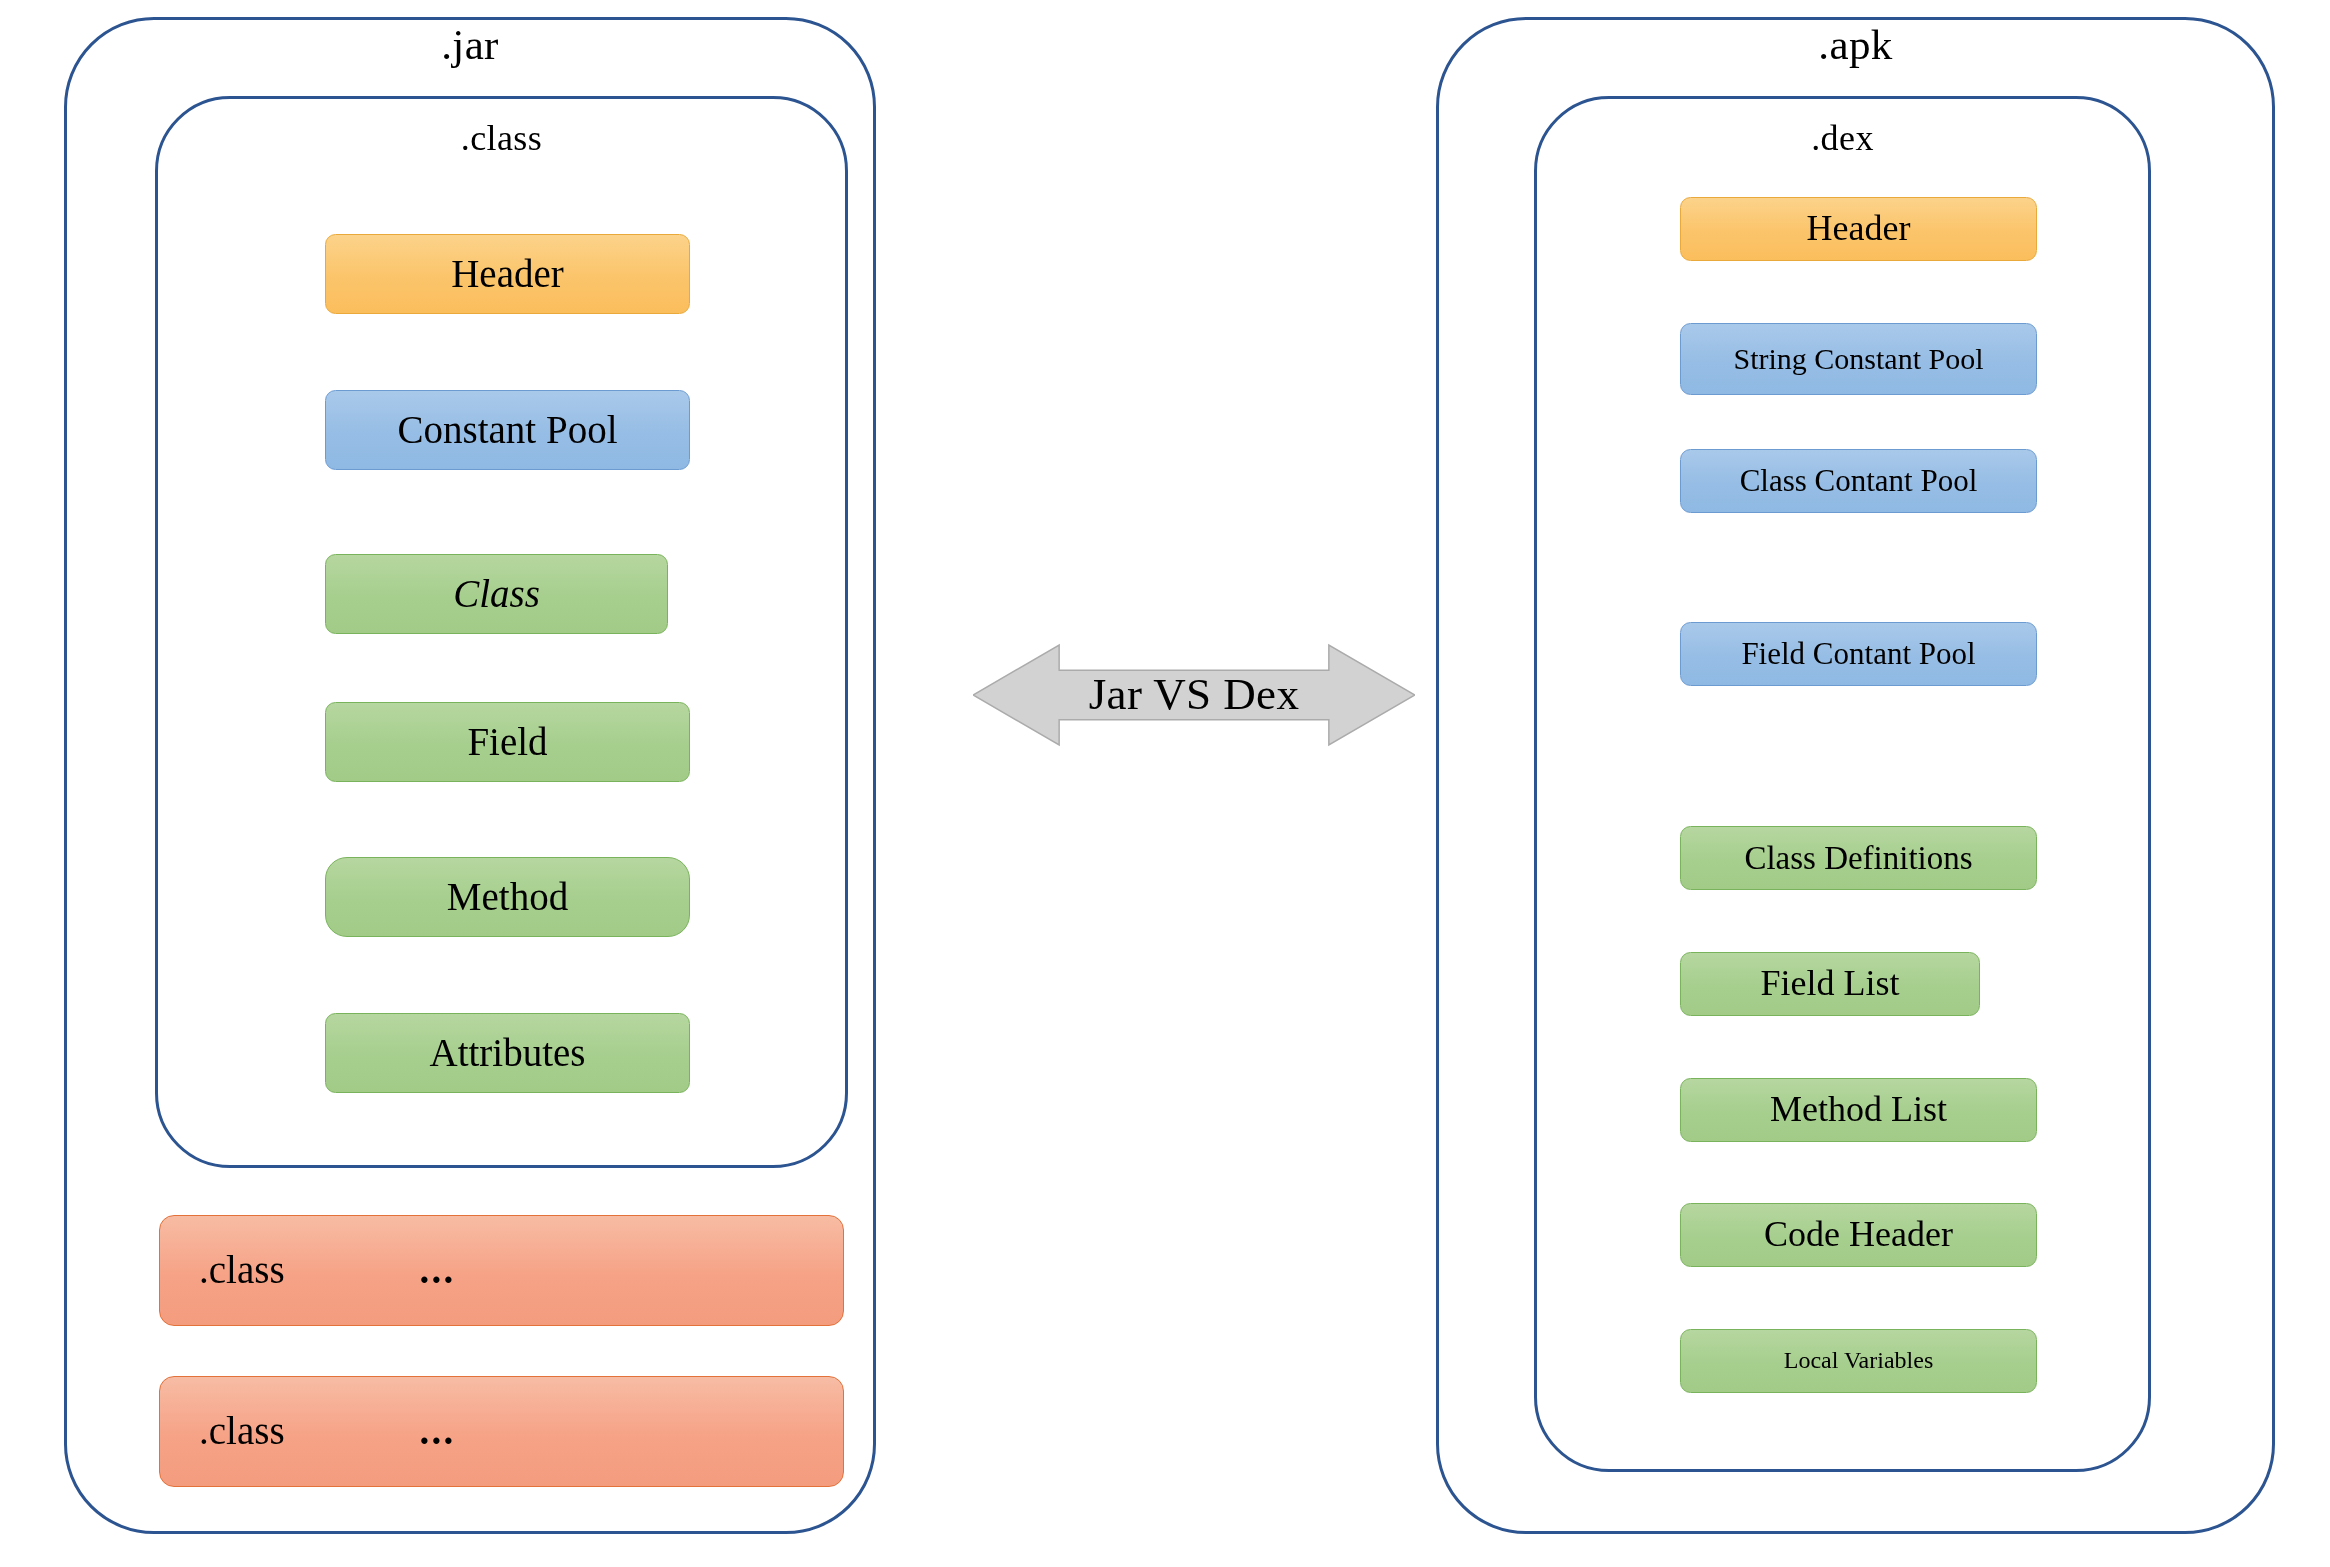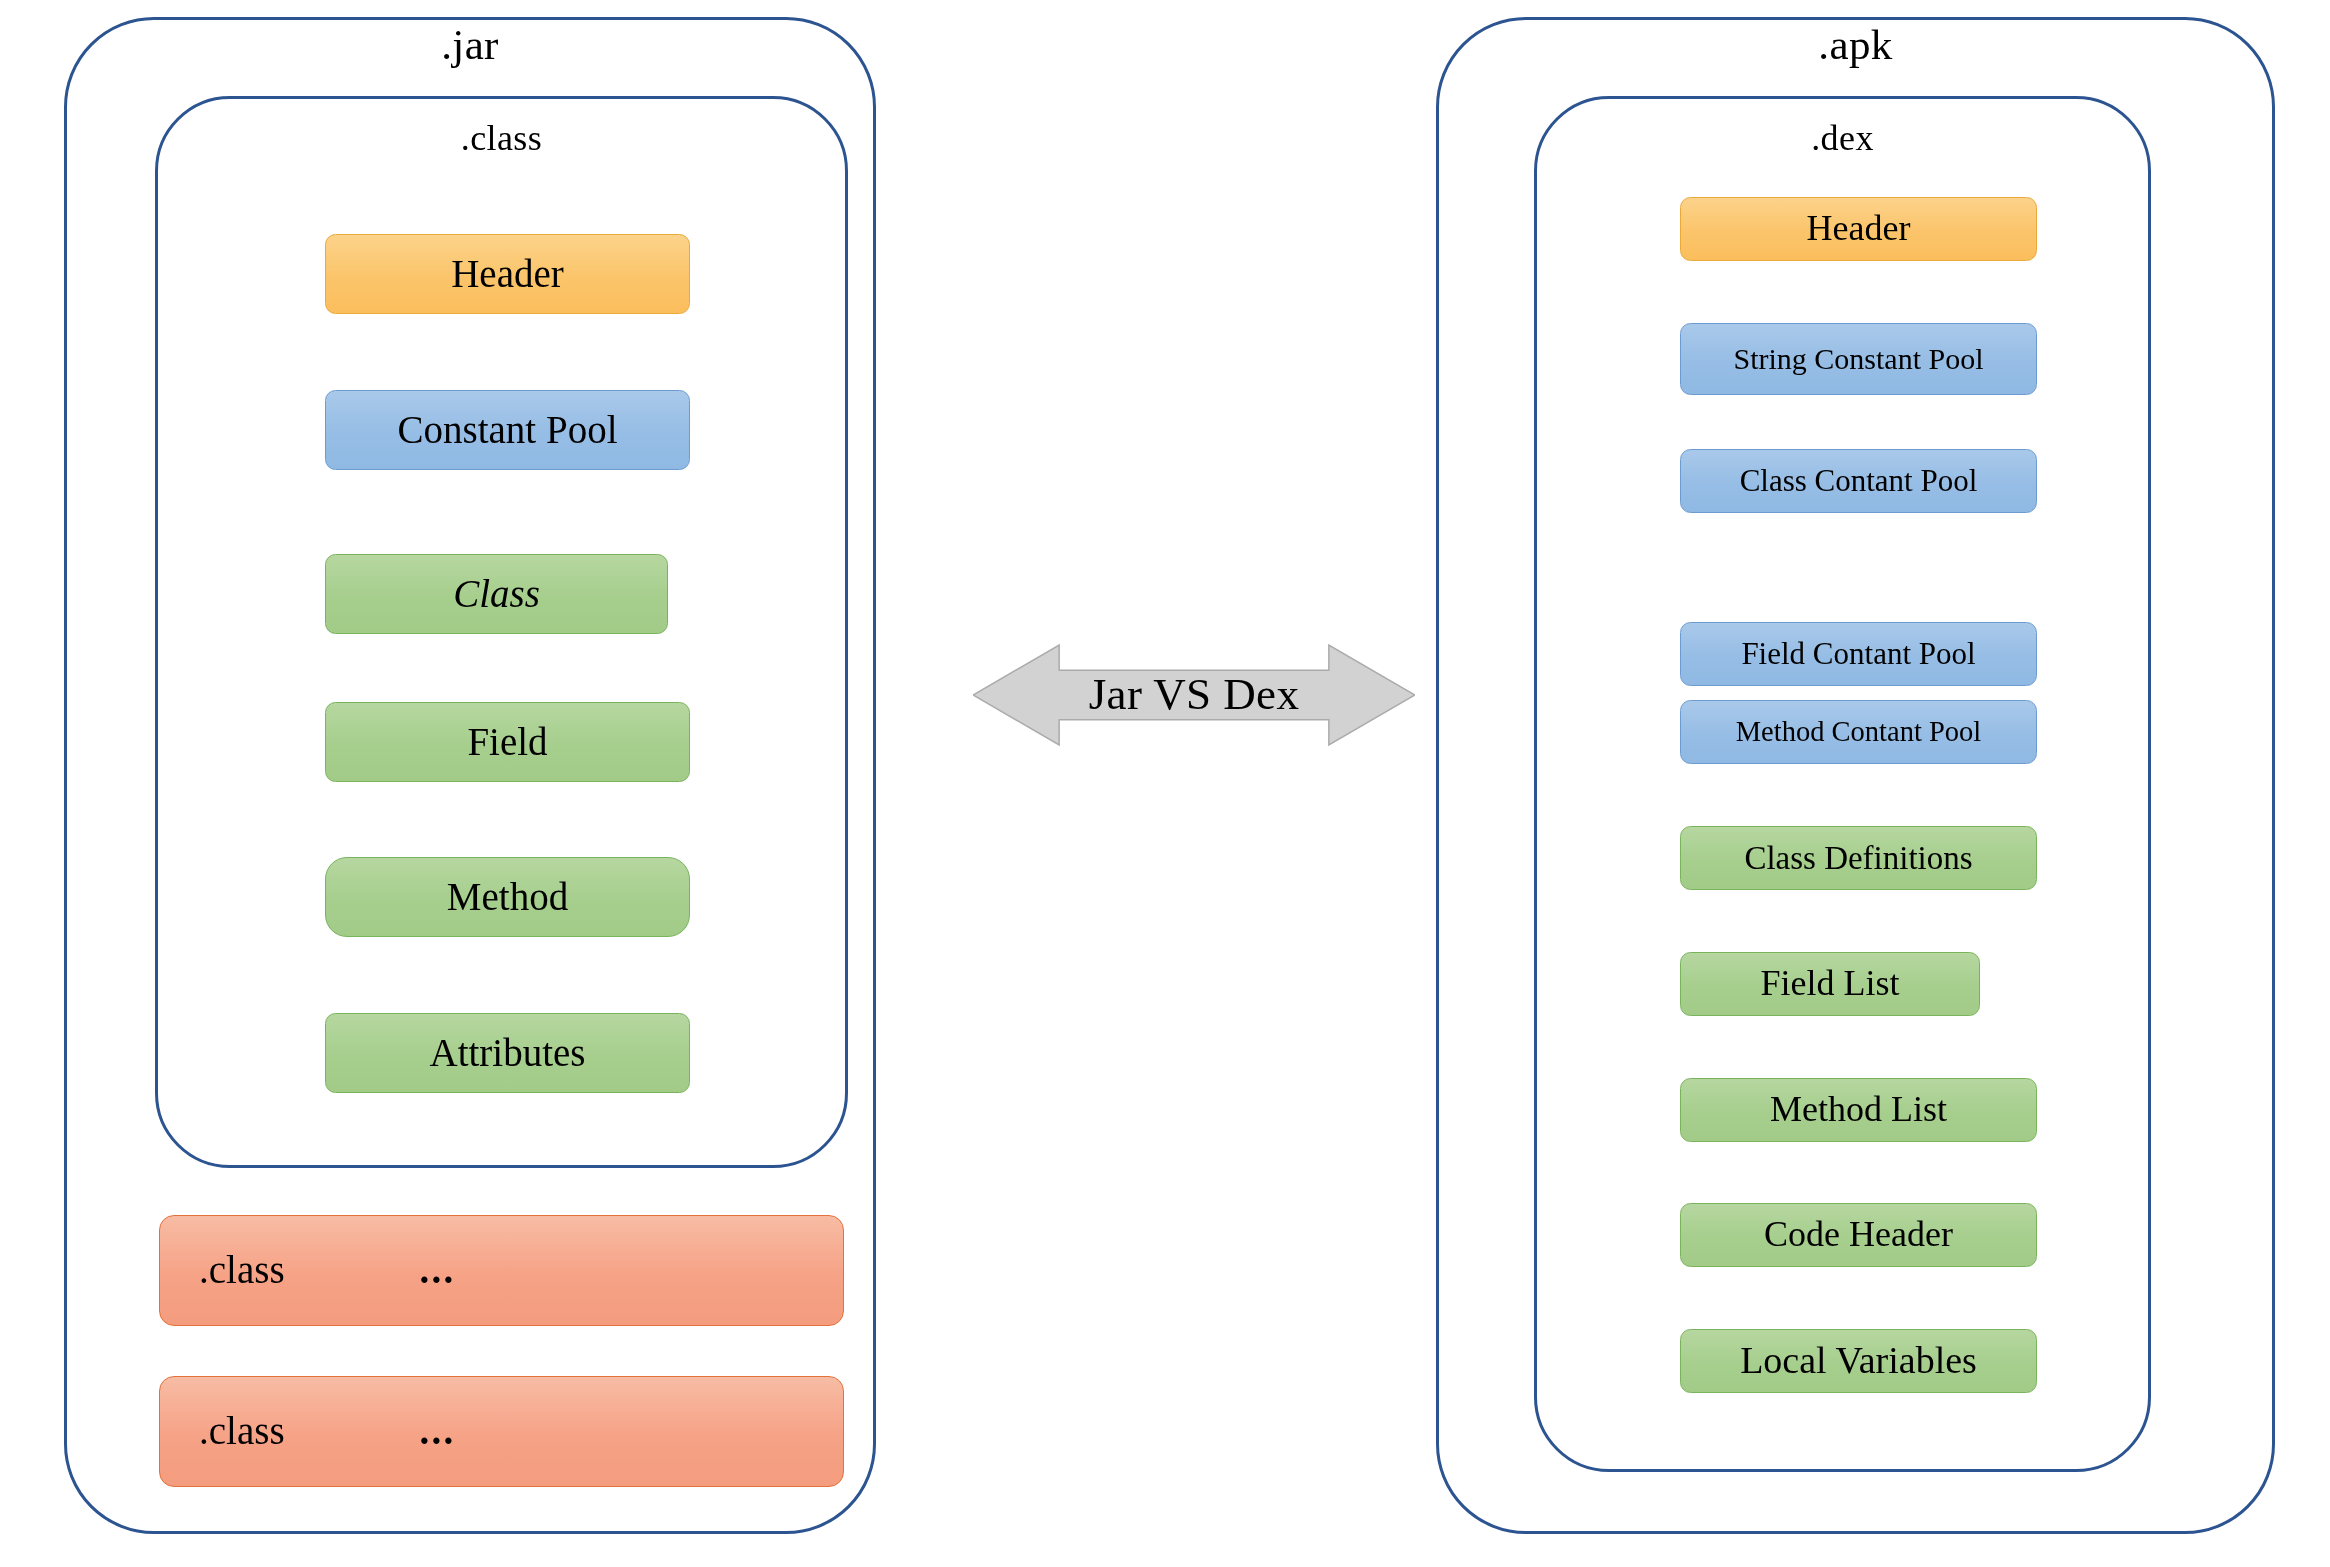--- a/index.html
+++ b/index.html
@@ -191,38 +191,35 @@
   </div>
 
   <div class="blk blue" style="left:1680px; top:449px; width:357px; height:64px; font-size:31px;">
     <span>Class Contant Pool</span>
   </div>
 
   <div class="blk blue" style="left:1680px; top:574px; width:357px; height:64px; font-size:31px;margin-top:48px;">
     <span>Field Contant Pool</span>
   </div>
 
-  <div class="blk blue" style="left:1680px; top:700px; width:357px; height:64px; font-size:28.5px;">
-    <span>Method Contant Pool</span>
-  </div>
 
   <div class="blk green" style="left:1680px; top:826px; width:357px; height:64px; font-size:33px;">
     <span>Class Definitions</span>
   </div>
 
   <div class="blk green" style="left:1680px; top:952px; width:300px; height:64px; font-size:36px;">
     <span>Field List</span>
   </div>
 
   <div class="blk green" style="left:1680px; top:1078px; width:357px; height:64px; font-size:36px;">
     <span>Method List</span>
   </div>
 
   <div class="blk green" style="left:1680px; top:1203px; width:357px; height:64px; font-size:36px;">
     <span>Code Header</span>
   </div>
 
-  <div class="blk green" style="left:1680px; top:1329px; width:357px; height:64px; font-size:38px;">
+  <div class="blk green" style="left:1680px; top:1329px; width:357px; height:64px; font-size:24px;">
     <span>Local Variables</span>
   </div>
 
 </div>
 
 
 </body></html>

